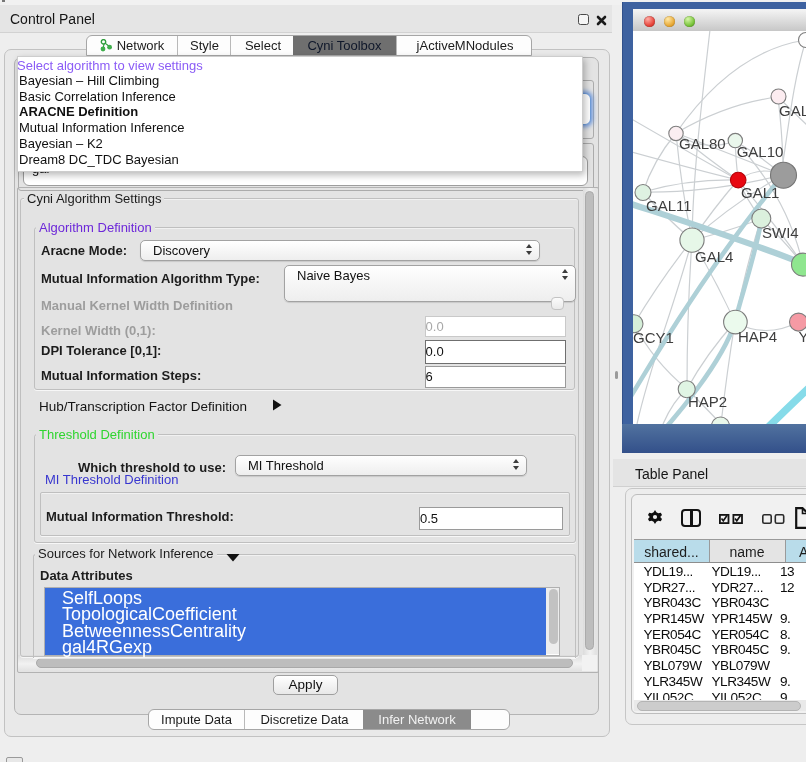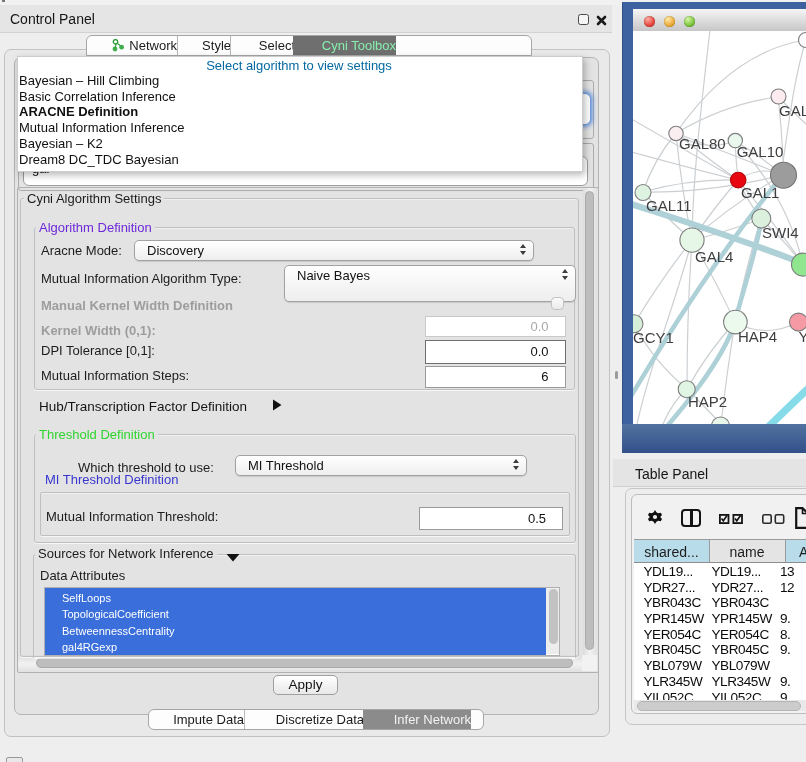--- a/index.html
+++ b/index.html
@@ -1,28 +1,28 @@
 <!DOCTYPE html>
 <html><head><meta charset="utf-8">
 <style>
 html,body{margin:0;padding:0}
 body{width:806px;height:762px;position:relative;overflow:hidden;background:#eeeeee;font-family:"Liberation Sans",sans-serif;-webkit-font-smoothing:antialiased}
 .a{position:absolute}
-.lbl{position:absolute;font-size:13px;font-weight:normal;color:#1c1c1c;white-space:nowrap}
+.lbl{position:absolute;font-size:13px;font-weight:bold;color:#1c1c1c;white-space:nowrap}
 .glbl{position:absolute;font-size:13px;font-weight:bold;color:#9d9d9d;white-space:nowrap}
 .etch{position:absolute;border:1px solid #bfbfbf;border-radius:3px;box-shadow:0 1px 0 rgba(255,255,255,.7),inset 0 1px 0 rgba(255,255,255,.5)}
 .gt{position:absolute;background:#e3e3e3;padding:0 3px;font-size:13px;line-height:13px;white-space:nowrap}
 .combo{position:absolute;background:linear-gradient(#ffffff,#f7f7f7 45%,#eeeeee);border:1px solid #a2a2a2;border-radius:5px;box-shadow:0 1px 1px rgba(0,0,0,.12)}
 .ctext{position:absolute;left:12px;top:2px;font-size:13px;color:#111;white-space:nowrap}
 .steppers{position:absolute;right:7px;top:3px}
 .up{width:0;height:0;border-left:3.5px solid transparent;border-right:3.5px solid transparent;border-bottom:4.5px solid #3c3c3c}
 .dn{width:0;height:0;border-left:3.5px solid transparent;border-right:3.5px solid transparent;border-top:4.5px solid #3c3c3c;margin-top:2.5px}
-.field{position:absolute;background:#fff;border:1px solid #9a9a9a;font-size:13px;color:#111;text-align:right;padding-right:16px;box-sizing:border-box}
+.field{position:absolute;background:#fff;border:1px solid #9a9a9a;font-size:13px;color:#111;padding-right:16px;box-sizing:border-box}
 .pitem{position:absolute;left:19px;font-size:13px;color:#101010;white-space:nowrap}
-.seg{position:absolute;top:0;height:100%;display:flex;align-items:center;justify-content:flex-end;font-size:13px;color:#1b1b1b;white-space:nowrap}
+.seg{position:absolute;top:0;height:100%;display:flex;align-items:center;justify-content:center;font-size:13px;color:#1b1b1b;white-space:nowrap}
 </style></head>
 <body>
 
 <div class="a" style="left:0;top:0;width:806px;height:5px;background:#f1f1f1"></div>
 <div class="a" style="left:2px;top:0;width:3px;height:2px;background:#777"></div>
 <div class="a" style="left:0;top:5px;width:612px;height:27px;background:#e5e5e5;border-bottom:1px solid #d2d2d2"></div>
 <div class="a" style="left:10px;top:11px;font-size:14px;color:#151515">Control Panel</div>
 <div class="a" style="left:578px;top:14px;width:9px;height:9px;border:1.6px solid #4a4a4a;border-radius:2.5px;background:#f5f5f5"></div>
 <svg class="a" style="left:596px;top:14.5px" width="11" height="11" viewBox="0 0 11 11">
     <path d="M2 2 L9 9 M9 2 L2 9" stroke="#1a1a1a" stroke-width="2.6" stroke-linecap="round"></path>
@@ -40,25 +40,26 @@
 
 <div class="a" style="left:86px;top:35px;width:446px;height:21px;background:#fdfdfd;border:1px solid #a6a6a6;border-radius:6px 6px 0 0;box-sizing:border-box">
  <div class="seg" style="left:0;width:90px"><svg width="13" height="13" viewBox="0 0 13 13" style="margin-right:4px">
         <circle cx="3.5" cy="2.8" r="2.2" fill="#fff" stroke="#2e9e3c" stroke-width="1.4"></circle>
         <circle cx="3" cy="10" r="2.4" fill="#3fae4c"></circle>
         <circle cx="9.6" cy="8.2" r="2.4" fill="#3fae4c"></circle>
         <path d="M4 5 L3.4 8 M5.4 4.4 L8.4 6.8" stroke="#2e9e3c" stroke-width="1.2"></path>
       </svg>Network</div>
  <div class="seg" style="left:90px;width:53px;border-left:1px solid #b9b9b9">Style</div>
  <div class="seg" style="left:143px;width:64px;border-left:1px solid #b9b9b9">Select</div>
- <div class="seg" style="left:206px;width:103px;background:#6f6f6f;color:#86efac">Cyni Toolbox</div>
+ <div class="seg" style="left:206px;width:103px;background:#6f6f6f;color:#0f172a">Cyni Toolbox</div>
+ <div class="seg" style="left:309px;width:136px;border-left:1px solid #b9b9b9">jActiveMNodules</div>
 </div>
 
 <div class="a" style="left:17px;top:56px;width:564px;height:114px;background:#fff;border:1px solid #cdcdcd;box-shadow:2px 3px 7px rgba(0,0,0,.28)"></div>
-<div class="a" style="left:17px;top:58px;width:564px;text-align:center;font-size:13px;color:#0369a1">Select algorithm to view settings</div>
+<div class="a" style="left:17px;top:58px;width:564px;text-align:left;font-size:13px;color:#8b5cf6">Select algorithm to view settings</div>
 <div class="pitem" style="top:73px">Bayesian – Hill Climbing</div>
 <div class="pitem" style="top:88.7px">Basic Correlation Inference</div>
 <div class="pitem" style="top:104.4px;font-weight:bold">ARACNE Definition</div>
 <div class="pitem" style="top:120.1px">Mutual Information Inference</div>
 <div class="pitem" style="top:135.8px">Bayesian – K2</div>
 <div class="pitem" style="top:151.5px">Dream8 DC_TDC Bayesian</div>
 
 <div class="a" style="left:17px;top:187px;width:580px;height:484px;border:1px solid #b2b2b2;border-radius:2px"></div>
 
 <div class="a" style="left:583px;top:188px;width:13px;height:467px;background:linear-gradient(90deg,#dcdcdc,#f2f2f2 55%,#e2e2e2)"></div>
@@ -67,21 +68,21 @@
 <div class="a" style="left:18px;top:655px;width:564px;height:16px;background:linear-gradient(#dcdcdc,#f2f2f2 55%,#e2e2e2)"></div>
 <div class="a" style="left:36px;top:657.5px;width:537px;height:10px;background:#bdbdbd;border:1px solid #a9a9a9;border-radius:5px;box-sizing:border-box"></div>
 <div class="a" style="left:582px;top:655px;width:15px;height:16px;background:#f2f2f2"></div>
 
 <div class="etch" style="left:20px;top:198px;width:557px;height:457px;border-radius:3px"></div>
 <div class="gt" style="left:24px;top:192px;color:#1c1c1c">Cyni Algorithm Settings</div>
 
 <div class="etch" style="left:34px;top:227px;width:539px;height:161px"></div>
 <div class="gt" style="left:36px;top:221px;color:#6d28d9">Algorithm Definition</div>
 <div class="lbl" style="left:41px;top:243px">Aracne Mode:</div>
-<div class="combo" style="left:134px;top:240px;width:400px;height:21px;box-sizing:border-box">
+<div class="combo" style="left:140px;top:240px;width:400px;height:21px;box-sizing:border-box">
     <span class="ctext">Discovery</span>
     <span class="steppers">
       <span class="up" style="display:block"></span>
       <span class="dn" style="display:block"></span>
     </span>
   </div>
 <div class="lbl" style="left:41px;top:271px">Mutual Information Algorithm Type:</div>
 <div class="combo" style="left:284px;top:265px;width:292px;height:37px;box-sizing:border-box">
     <span class="ctext">Naive Bayes</span>
     <span class="steppers">
@@ -121,27 +122,27 @@
 
 <div class="etch" style="left:33px;top:553.5px;width:541px;height:103px;border-radius:3px 3px 0 0;border-bottom:none"></div>
 <div class="gt" style="left:35px;top:547px;color:#1c1c1c">Sources for Network Inference</div>
 <svg class="a" style="left:226px;top:552.5px" width="14" height="9" viewBox="0 0 14 9">
     <path d="M0.5 1 L13.5 1 L7 8.5 Z" fill="#111"></path>
   </svg>
 <div class="lbl" style="left:40px;top:568px">Data Attributes</div>
 
 <div class="a" style="left:44px;top:586.5px;width:516px;height:69px;background:#fff;border:1px solid #b0b0b0;box-sizing:border-box"></div>
 <div class="a" style="left:45px;top:587.5px;width:501px;height:67px;background:#3a6edb"></div>
-<div class="a" style="left:62px;top:590px;font-size:11px;color:#fff;line-height:16.3px;white-space:nowrap">SelfLoops<br>TopologicalCoefficient<br>BetweennessCentrality<br>gal4RGexp</div>
+<div class="a" style="left:62px;top:590px;font-size:18px;color:#fff;line-height:16.3px;white-space:nowrap">SelfLoops<br>TopologicalCoefficient<br>BetweennessCentrality<br>gal4RGexp</div>
 <div class="a" style="left:546px;top:587.5px;width:13px;height:66px;background:#ededed"></div>
 <div class="a" style="left:548.5px;top:589px;width:9px;height:55px;background:#c2c2c2;border-radius:5px"></div>
 
 <div class="a" style="left:273px;top:675px;width:65px;height:20px;background:linear-gradient(#ffffff,#f1f1f1 60%,#e8e8e8);border:1px solid #9f9f9f;border-radius:5px;box-sizing:border-box;text-align:center;font-size:13.5px;color:#111;line-height:18px">Apply</div>
 
-<div class="a" style="left:148px;top:709px;width:336px;height:21px;background:#fdfdfd;border:1px solid #a6a6a6;border-radius:6px;box-sizing:border-box;overflow:hidden">
+<div class="a" style="left:148px;top:709px;width:362px;height:21px;background:#fdfdfd;border:1px solid #a6a6a6;border-radius:6px;box-sizing:border-box;overflow:hidden">
  <div class="seg" style="left:0;width:95px">Impute Data</div>
  <div class="seg" style="left:95px;width:119px;border-left:1px solid #b9b9b9">Discretize Data</div>
  <div class="seg" style="left:214px;width:108px;background:#8b8b8b;color:#f2f2f2">Infer Network</div>
 </div>
 
 <div class="a" style="left:6px;top:757px;width:15px;height:10px;background:#e8e8e8;border:1.6px solid #9a9a9a;border-radius:2px"></div>
 
 <div class="a" style="left:622px;top:2px;width:184px;height:451px;background:#3e62a0;border-left:1px solid #31508a"></div>
 <div class="a" style="left:622px;top:424px;width:184px;height:29px;background:linear-gradient(#51729f,#33508a)"></div>
 <div class="a" style="left:633px;top:9px;width:173px;height:22px;background:linear-gradient(#f5f5f5,#c7c7c7);border-bottom:1px solid #8e8e8e"></div>

